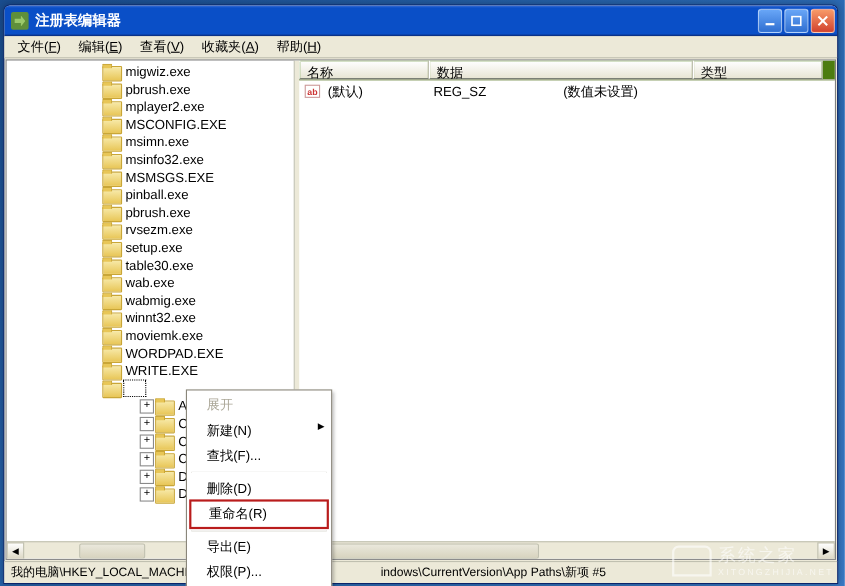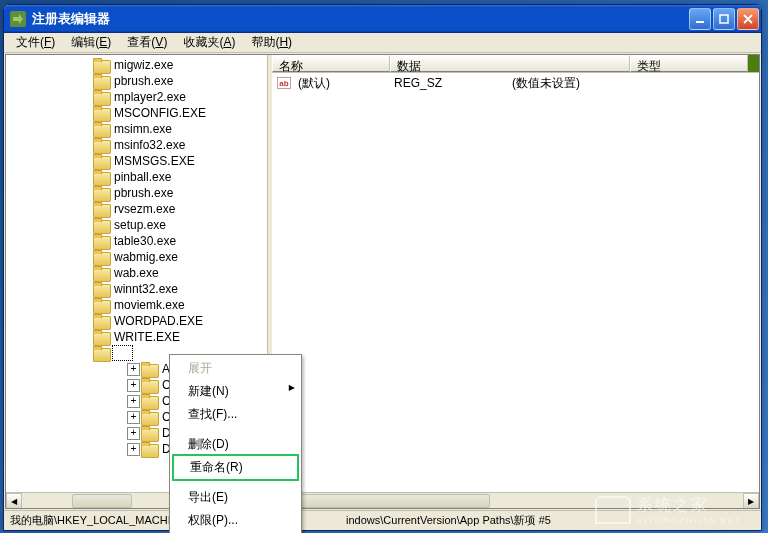--- a/index.html
+++ b/index.html
@@ -232,21 +232,21 @@
   right: 4px; top: 3px;
   font-size: 8px;
 }
 .ctx-sep {
   height: 1px;
   margin: 3px 2px;
   background: #aca899;
   border-bottom: 1px solid #fff;
 }
 .ctx-highlight {
-  border: 2px solid #22c55e;
+  border: 2px solid #b91c1c;
   margin: -2px 0;
 }
 
 
 .scroll-arrow {
   width: 16px; height: 16px;
   background: linear-gradient(#fefefe, #dcd8c4);
   border: 1px solid #c0c0b0;
   display: inline-flex; align-items: center; justify-content: center;
   font-size: 8px;
@@ -259,21 +259,21 @@
 .hscroll-thumb {
   height: 14px;
   background: linear-gradient(#eae8dc, #d8d4bf);
   border: 1px solid #c0c0b0;
   border-radius: 2px;
 }
 
 
 .watermark {
   position: absolute;
-  right: 26px;
+  right: 10px;
   bottom: 8px;
   color: rgba(255,255,255,0.6);
   font-size: 16px;
   letter-spacing: 2px;
   pointer-events: none;
   display: flex;
   align-items: center;
   gap: 6px;
   margin-top: 28px;
 }
@@ -364,25 +364,25 @@
           <div class="tree-row">
             <span class="folder-icon"></span>
             <span class="tree-label">setup.exe</span>
           </div>
           <div class="tree-row">
             <span class="folder-icon"></span>
             <span class="tree-label">table30.exe</span>
           </div>
           <div class="tree-row">
             <span class="folder-icon"></span>
+            <span class="tree-label">wab.exe</span>
+          </div>
+          <div class="tree-row">
+            <span class="folder-icon"></span>
             <span class="tree-label">wabmig.exe</span>
-          </div>
-          <div class="tree-row">
-            <span class="folder-icon"></span>
-            <span class="tree-label">wab.exe</span>
           </div>
           <div class="tree-row">
             <span class="folder-icon"></span>
             <span class="tree-label">winnt32.exe</span>
           </div>
           <div class="tree-row">
             <span class="folder-icon"></span>
             <span class="tree-label">moviemk.exe</span>
           </div>
           <div class="tree-row">

